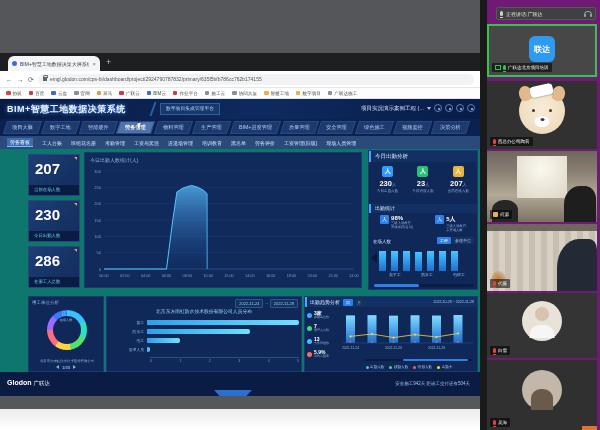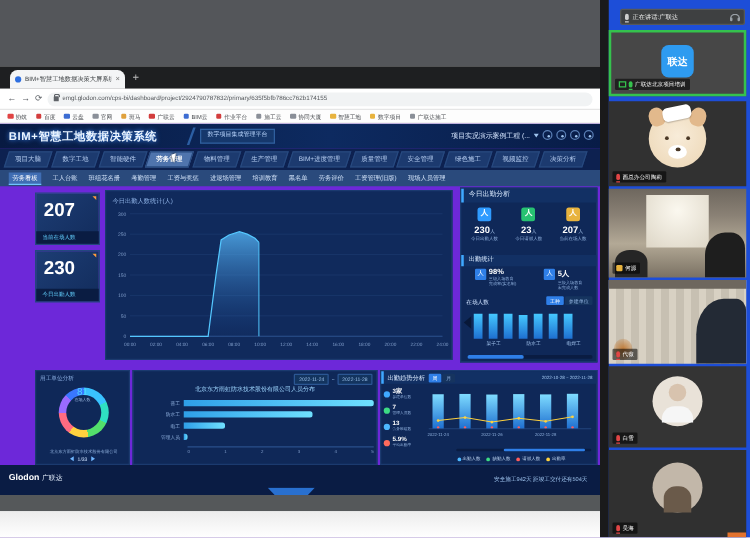--- a/index.html
+++ b/index.html
@@ -30,21 +30,21 @@
   .lock::before{content:"";position:absolute;top:-2.5px;left:.5px;width:2.5px;height:2.5px;
                 border:1px solid #5f6368;border-bottom:none;border-radius:2px 2px 0 0}
   .urltext{font-size:5px;color:#54575b;white-space:nowrap;overflow:hidden}
   .bookmarks{position:absolute;left:0;top:35px;width:100%;height:11px;background:#fdfdfd;border-bottom:1px solid #e4e4e4;
              display:flex;align-items:center;gap:7px;padding:0 6px;overflow:hidden}
   .bm{display:flex;align-items:center;gap:2px;flex:0 0 auto}
   .bm i{display:block;width:4.5px;height:4.5px;border-radius:1px}
   .bm em{font-style:normal;font-size:4.6px;color:#4a4d51;white-space:nowrap}
 
   
-  .dash{position:absolute;left:0;top:46px;width:480px;height:297px;background:#6d28d9;overflow:hidden}
+  .dash{position:absolute;left:0;top:46px;width:480px;height:297px;background:#0f766e;overflow:hidden}
   .dh{position:absolute;left:0;top:0;width:100%;height:20px;background:linear-gradient(90deg,#081a42,#0d2a60 55%,#081c47)}
   .dh-title{position:absolute;left:7px;top:4px;font-size:9px;font-weight:bold;color:#eaf4ff;letter-spacing:.5px;
             text-shadow:0 0 4px #3e8fff}
   .dh-slash{position:absolute;left:152px;top:3px;width:2px;height:14px;background:#2c5fa4;transform:skewX(-20deg)}
   .dh-sub{position:absolute;left:160px;top:4px;height:12px;background:#16386c;border:1px solid #2f5f9e;
           font-size:4.8px;color:#bcd8ff;line-height:10px;padding:0 5px;white-space:nowrap}
   .dh-right{position:absolute;right:5px;top:5px;display:flex;align-items:center;gap:3px}
   .dh-proj{font-size:5.5px;color:#d6e6ff;white-space:nowrap}
   .caret{width:0;height:0;border-left:2.5px solid transparent;border-right:2.5px solid transparent;border-top:3px solid #9fc4ee}
   .cico{width:8px;height:8px;border:1px solid #5a7fb5;border-radius:50%;position:relative}
@@ -153,21 +153,21 @@
 
   .dfooter{position:absolute;left:0;top:273px;width:100%;height:24px;background:#0a1c44}
   .logo{position:absolute;left:7px;top:7px;display:flex;align-items:baseline;gap:2px}
   .logo .en{font-size:7px;font-weight:bold;color:#fff}
   .logo .cn{font-size:5.5px;color:#e8f2ff}
   .slogan{position:absolute;right:10px;top:9px;font-size:4.5px;color:#9fc4ee}
   .handle{position:absolute;left:214px;bottom:0;width:38px;height:6px;background:#2f7fe8;
           clip-path:polygon(15% 100%,85% 100%,100% 0,0 0);opacity:.85}
 
   
-  .meet{position:absolute;left:480px;top:0;width:120px;height:430px;background:#1d4ed8}
+  .meet{position:absolute;left:480px;top:0;width:120px;height:430px;background:#701a75}
   .meet::before{content:"";position:absolute;left:0;top:0;width:7px;height:100%;background:#1a1a1b}
   .speakbar{position:absolute;left:16px;top:7px;width:100px;height:13px;background:#3e4041;border:1px solid #565859;
             border-radius:2px;display:flex;align-items:center;gap:3px;padding:0 3px}
   .speakbar span{font-size:5px;color:#e5e5e5;white-space:nowrap;overflow:hidden;flex:1}
   .mic{position:relative;width:3px;height:5px;border-radius:1.5px;background:#cfcfcf;flex:0 0 auto}
   .mic::after{content:"";position:absolute;top:5.5px;left:.2px;width:2.6px;height:.8px;background:inherit}
   .mic.red{background:#e04545}.mic.green{background:#35c24d}
   .hp{width:8px;height:5px;border:1px solid #9aa0a6;border-bottom:none;border-radius:4px 4px 0 0;position:relative;flex:0 0 auto}
   .hp::before,.hp::after{content:"";position:absolute;bottom:-1px;width:2px;height:3px;background:#9aa0a6;border-radius:1px}
   .hp::before{left:-1px}.hp::after{right:-1px}
@@ -365,20 +365,25 @@
       <div class="statcol" id="statcards">
           <div class="scard">
             <div class="num">207</div>
             <i class="corner"></i>
             <div class="lab">当前在场人数</div>
           </div>
           <div class="scard">
             <div class="num">230</div>
             <i class="corner"></i>
             <div class="lab">今日出勤人数</div>
+          </div>
+          <div class="scard">
+            <div class="num">286</div>
+            <i class="corner"></i>
+            <div class="lab">在册工人总数</div>
           </div>
         </div>
 
       <div class="mainchart">
         <div class="mc-title">今日出勤人数统计(人)</div>
         <svg id="areachart" style="position:absolute;left:3px;top:12px" width="272" height="122" viewBox="0 0 272 122">
             <line x1="16" y1="104" x2="266" y2="104" stroke="#1b3a6f" stroke-width="0.6"></line>
             <text x="13" y="105.5" text-anchor="end" font-size="4" fill="#7f9cc9">0</text>
             <line x1="16" y1="87.66666666666667" x2="266" y2="87.66666666666667" stroke="#1b3a6f" stroke-width="0.6"></line>
             <text x="13" y="89.16666666666667" text-anchor="end" font-size="4" fill="#7f9cc9">50</text>

